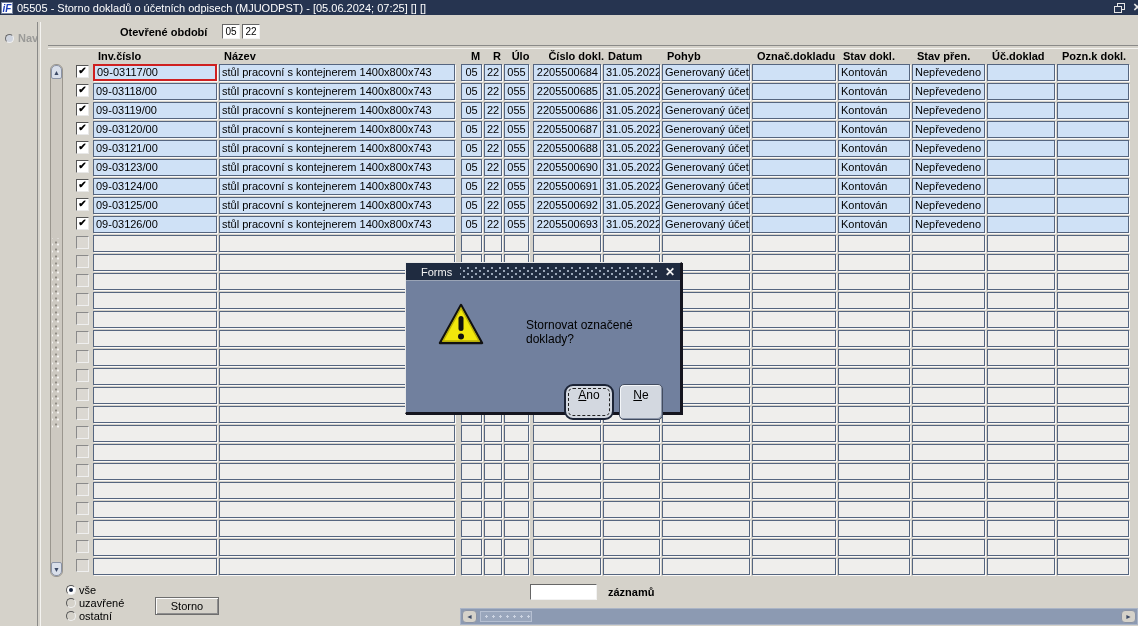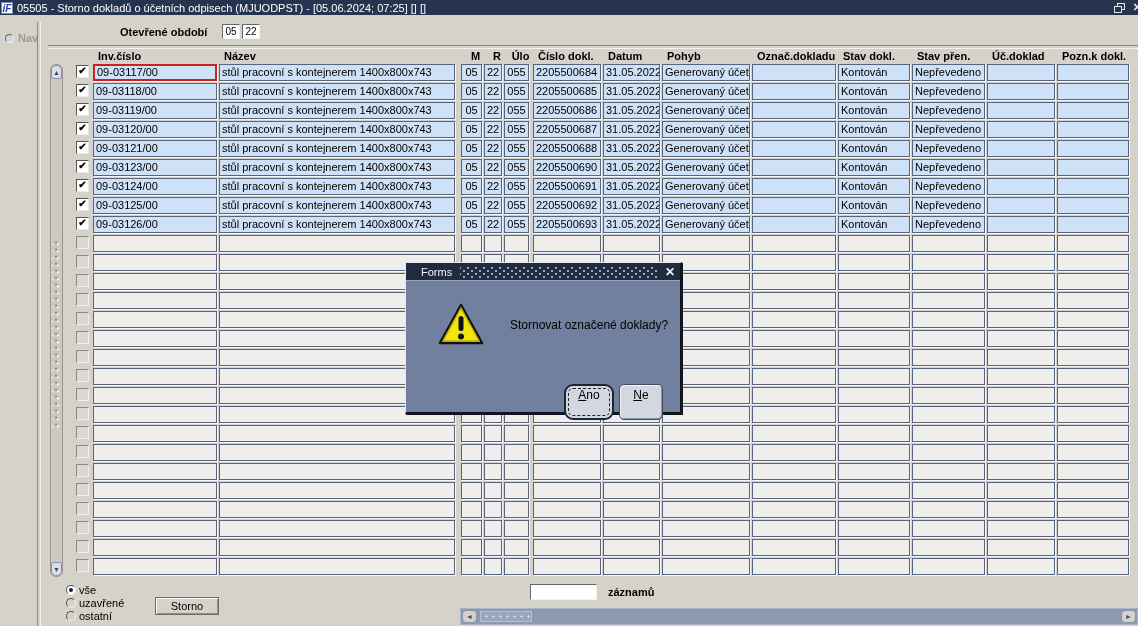--- a/index.html
+++ b/index.html
@@ -50,21 +50,21 @@
   .cell{box-sizing:border-box;height:17px;border:1px solid #55657f;background:#efeeec;
         margin-right:2px;font-size:11px;line-height:14px;padding:0 2px;
         box-shadow:1px 1px 0 rgba(255,255,255,.85);overflow:hidden;white-space:nowrap;}
   .filled .cell{background:#cfe1f6;}
   .cell.current{border:2px solid #cf2020;line-height:12px;}
   .c-inv{width:124px}
   .c-name{width:236px;margin-right:6px}
   .c-m{width:21px;text-align:center}
   .c-r{width:18px;text-align:center}
   .c-ulo{width:25px;margin-right:4px;text-align:center}
-  .c-doc{width:68px;}
+  .c-doc{width:68px;text-align:right}
   .c-date{width:57px}
   .c-pohyb{width:88px}
   .c-oznac{width:84px}
   .c-stav{width:72px}
   .c-pren{width:73px}
   .c-uc{width:68px}
   .c-pozn{width:72px;margin-right:12px}
 
   
   .vscroll{position:absolute;left:50px;top:64px;width:13px;height:513px;background:#cdc9c1;
@@ -85,21 +85,21 @@
           box-shadow:1px 1px 0 #14141e;}
   .dlg-title{height:17px;background:#1f2b40;display:flex;align-items:center;color:#f2f2f2;font-size:11px;padding-left:11px;}
   .dlg-title-text{padding:0 6px 0 4px;}
   .dlg-pattern{flex:1;height:11px;margin:2px 4px 0 2px;
            background-image:radial-gradient(circle,#9aa6b8 1.1px,transparent 1.3px),
                             radial-gradient(circle,#9aa6b8 1.1px,transparent 1.3px);
            background-size:8px 6px,8px 6px;background-position:0 1px,4px 4px;}
   .dlg-close{width:16px;color:#f2f2f2;font-size:12px;line-height:16px;text-align:center;font-weight:bold;margin-right:2px;}
   .dlg-body{position:relative;height:131px;background:#71809e;border-top:1px solid #9aa4b6;}
   .warn-icon{position:absolute;left:32px;top:22px;}
-  .dlg-msg{position:absolute;left:104px;top:37px;font-size:12px;color:#000;}
+  .dlg-msg{position:absolute;left:120px;top:37px;font-size:12px;color:#000;}
   .dlg-btn{position:absolute;top:103px;height:36px;box-sizing:border-box;background:#d3d8e0;
            font-size:12px;text-align:center;color:#000;}
   .btn-yes{left:158px;width:50px;border:2px solid #1c2436;border-radius:9px;
            outline:1px dashed #222;outline-offset:-5px;line-height:18px;}
   .btn-no{left:213px;width:44px;border:1px solid #424c60;border-radius:5px;line-height:20px;
           box-shadow:inset 1px 1px 0 #f4f6f9,inset -1px -1px 0 #8b95a8;}
 
   
   .radio-item{position:absolute;left:66px;display:flex;align-items:center;gap:3px;font-size:11px;}
   .radio-dot{width:10px;height:10px;border-radius:50%;box-sizing:border-box;background:#d5d2ca;

